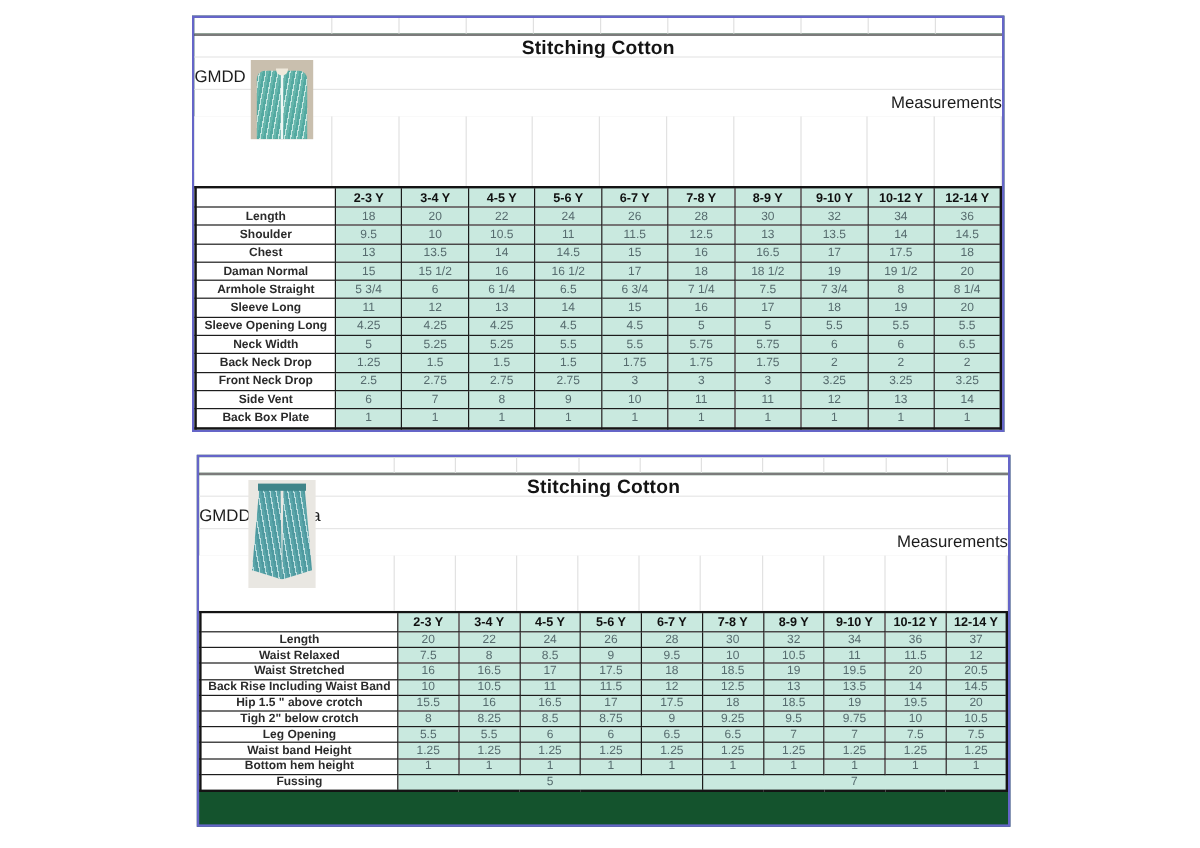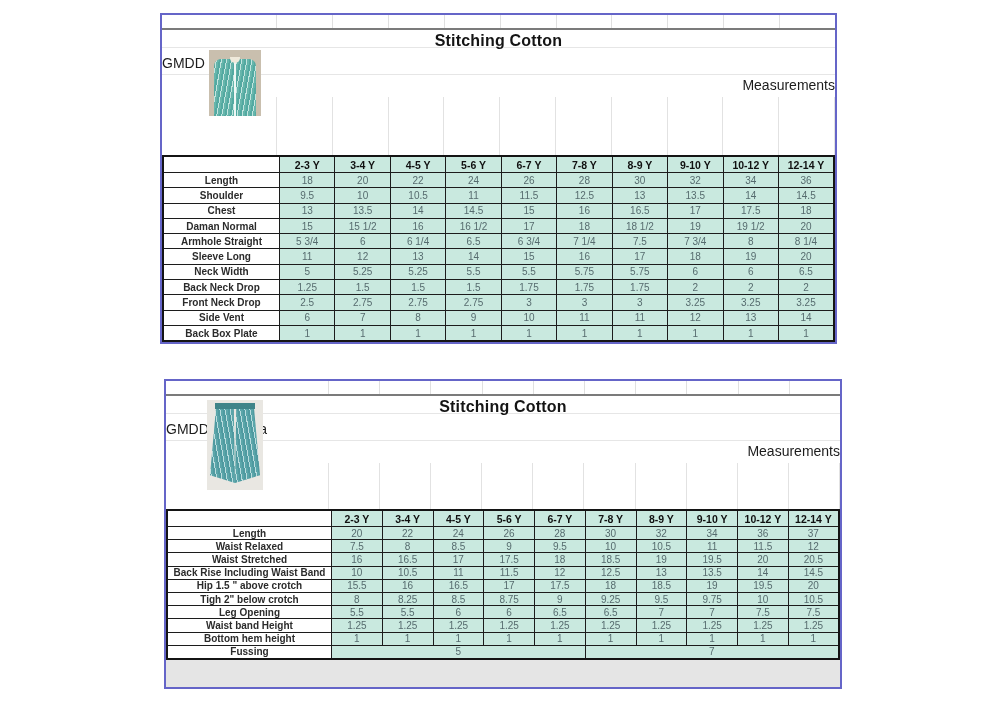--- a/index.html
+++ b/index.html
@@ -2,21 +2,21 @@
 <html><head>
 <meta charset="utf-8">
 <style>
   html,body{margin:0;padding:0;}
   body{
     width:1000px;height:707px;position:relative;background:#ffffff;
     font-family:"Liberation Sans","DejaVu Sans",sans-serif;
     -webkit-font-smoothing:antialiased;overflow:hidden;
   }
   .frame{
-    position:absolute;box-sizing:border-box;border:2px solid #6565c8;background:#e5e5e5;
+    position:absolute;box-sizing:border-box;border:2px solid #6565c8;background:#14532d;
   }
   #frame-kurti{left:160px;top:13px;width:677px;height:auto;}
   #frame-payjama{left:164px;top:379px;width:678px;height:310px;}
 
   .gridstrip{display:flex;height:13px;background:#fff;}
   .gcell{box-sizing:border-box;border-right:1px solid #e0e0e0;height:100%;}
   .gcell.flex1{flex:1;}
   .gcell:last-child{border-right:none;}
   .grayrule{height:2px;background:#7b7b7b;}
 
@@ -202,20 +202,33 @@
           <td class="val">13</td>
           <td class="val">14</td>
           <td class="val">15</td>
           <td class="val">16</td>
           <td class="val">17</td>
           <td class="val">18</td>
           <td class="val">19</td>
           <td class="val">20</td>
         </tr>
         <tr>
+          <td class="lab labcol">Sleeve Opening Long</td>
+          <td class="val">4.25</td>
+          <td class="val">4.25</td>
+          <td class="val">4.25</td>
+          <td class="val">4.5</td>
+          <td class="val">4.5</td>
+          <td class="val">5</td>
+          <td class="val">5</td>
+          <td class="val">5.5</td>
+          <td class="val">5.5</td>
+          <td class="val">5.5</td>
+        </tr>
+        <tr>
           <td class="lab labcol">Neck Width</td>
           <td class="val">5</td>
           <td class="val">5.25</td>
           <td class="val">5.25</td>
           <td class="val">5.5</td>
           <td class="val">5.5</td>
           <td class="val">5.75</td>
           <td class="val">5.75</td>
           <td class="val">6</td>
           <td class="val">6</td>

